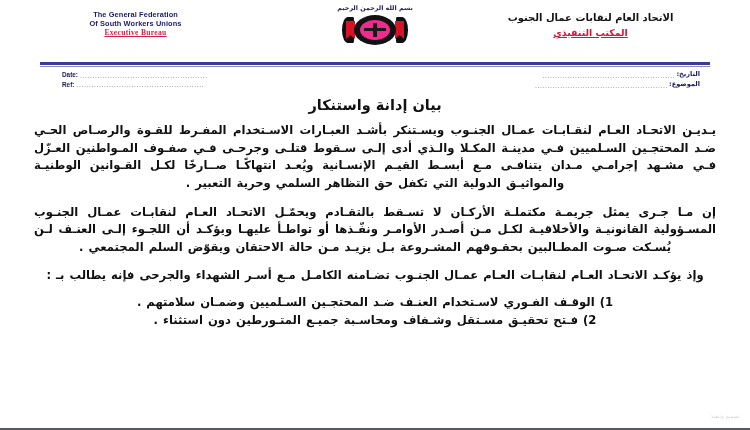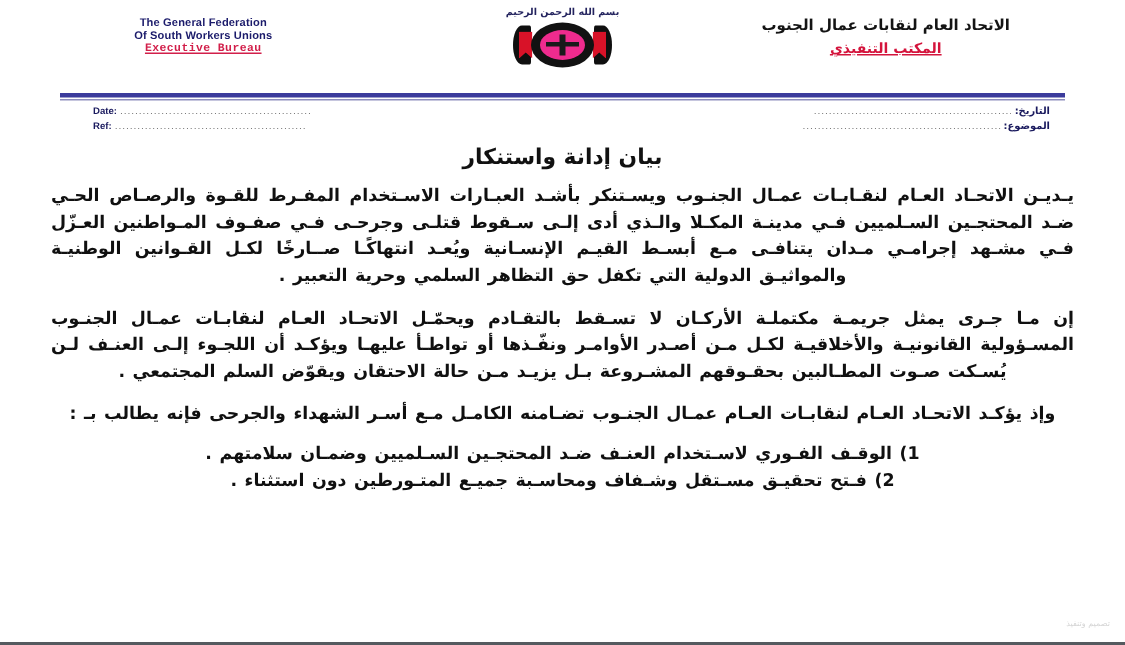--- a/index.html
+++ b/index.html
@@ -44,21 +44,21 @@
   }
   .lh-en .en-line {
     font-family: "Liberation Sans", sans-serif;
     font-weight: bold;
     font-size: 7.4px;
     color: #1b1b6b;
     letter-spacing: .1px;
     white-space: nowrap;
   }
   .lh-en .en-sub {
-    font-family: Liberation Mono, monospace;
+    font-family: Liberation Serif, serif;
     font-weight: bold;
     font-size: 7.6px;
     color: #d21f4a;
     text-decoration: underline;
     margin-top: 1px;
     letter-spacing: .3px;
     white-space: nowrap;
   }
 
   .lh-ar {
@@ -197,21 +197,21 @@
   }
   .meta-right {
     position: absolute;
     right: 10px;
     top: 1px;
     direction: rtl;
     text-align: right;
   }
   .meta-row {
     display: flex;
-    align-items: flex-start;
+    align-items: flex-end;
     gap: 2px;
     line-height: 1.5;
     white-space: nowrap;
   }
   .meta-label-en {
     font-family: "Liberation Sans", sans-serif;
     font-size: 6.4px;
     font-weight: bold;
     color: #1a1a5e;
   }

